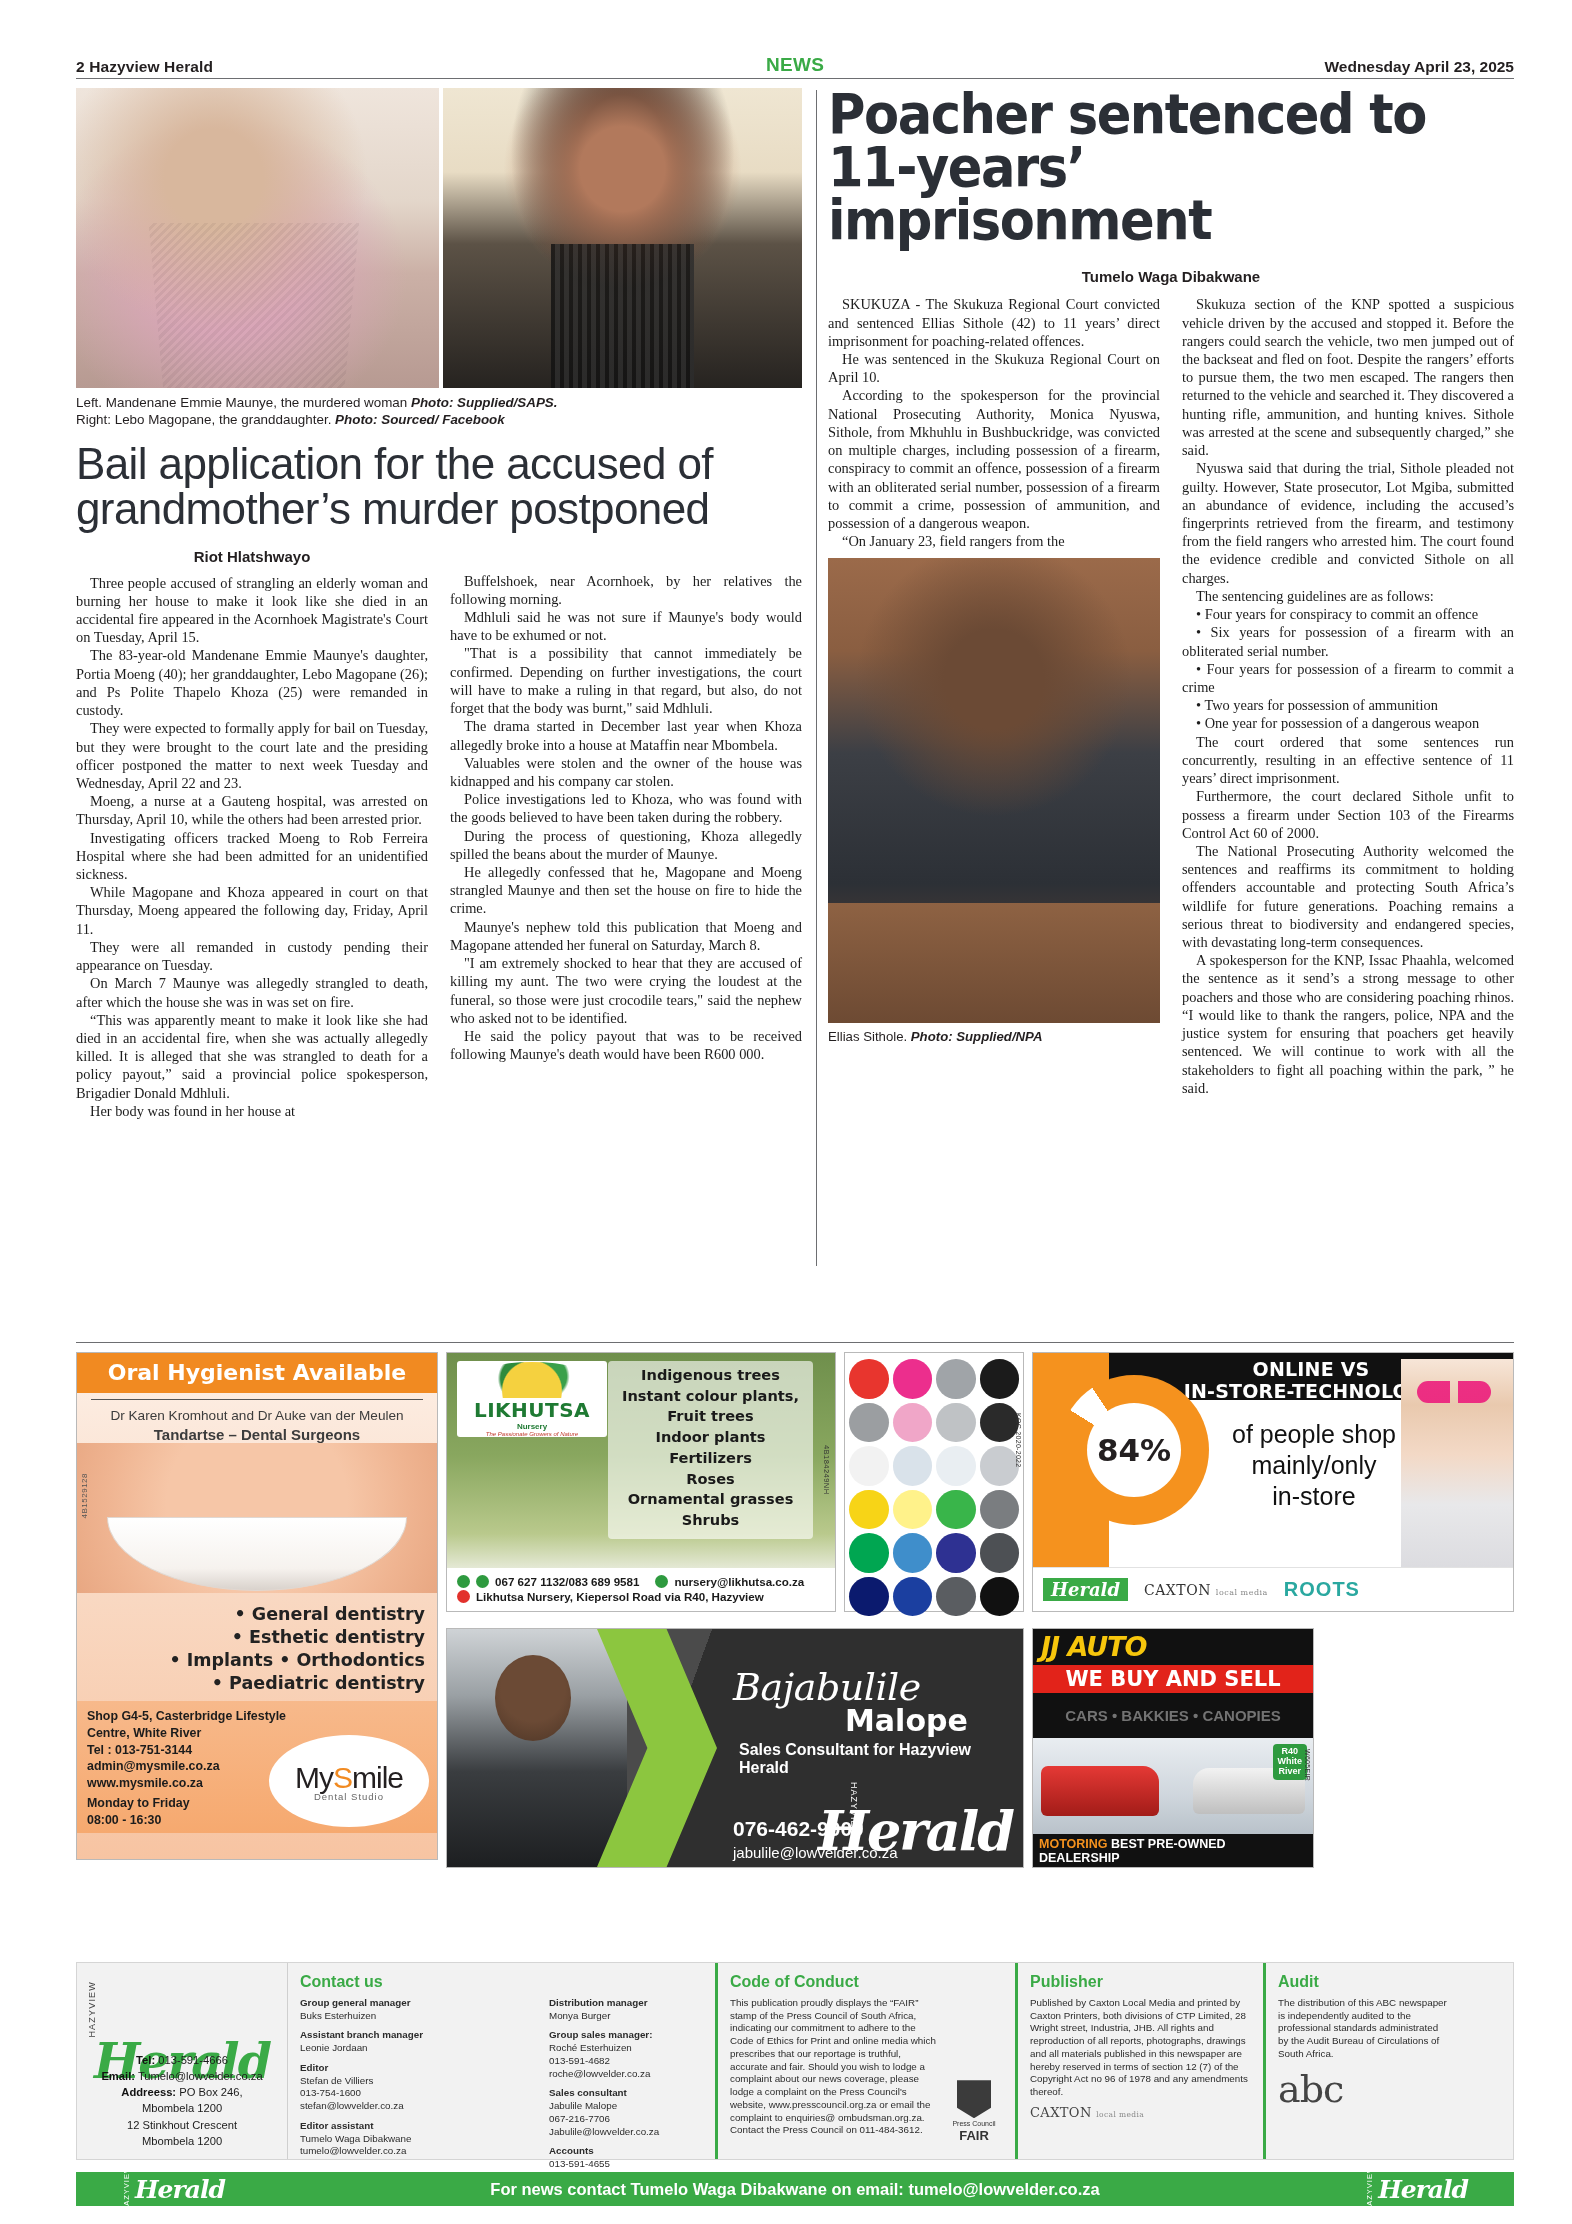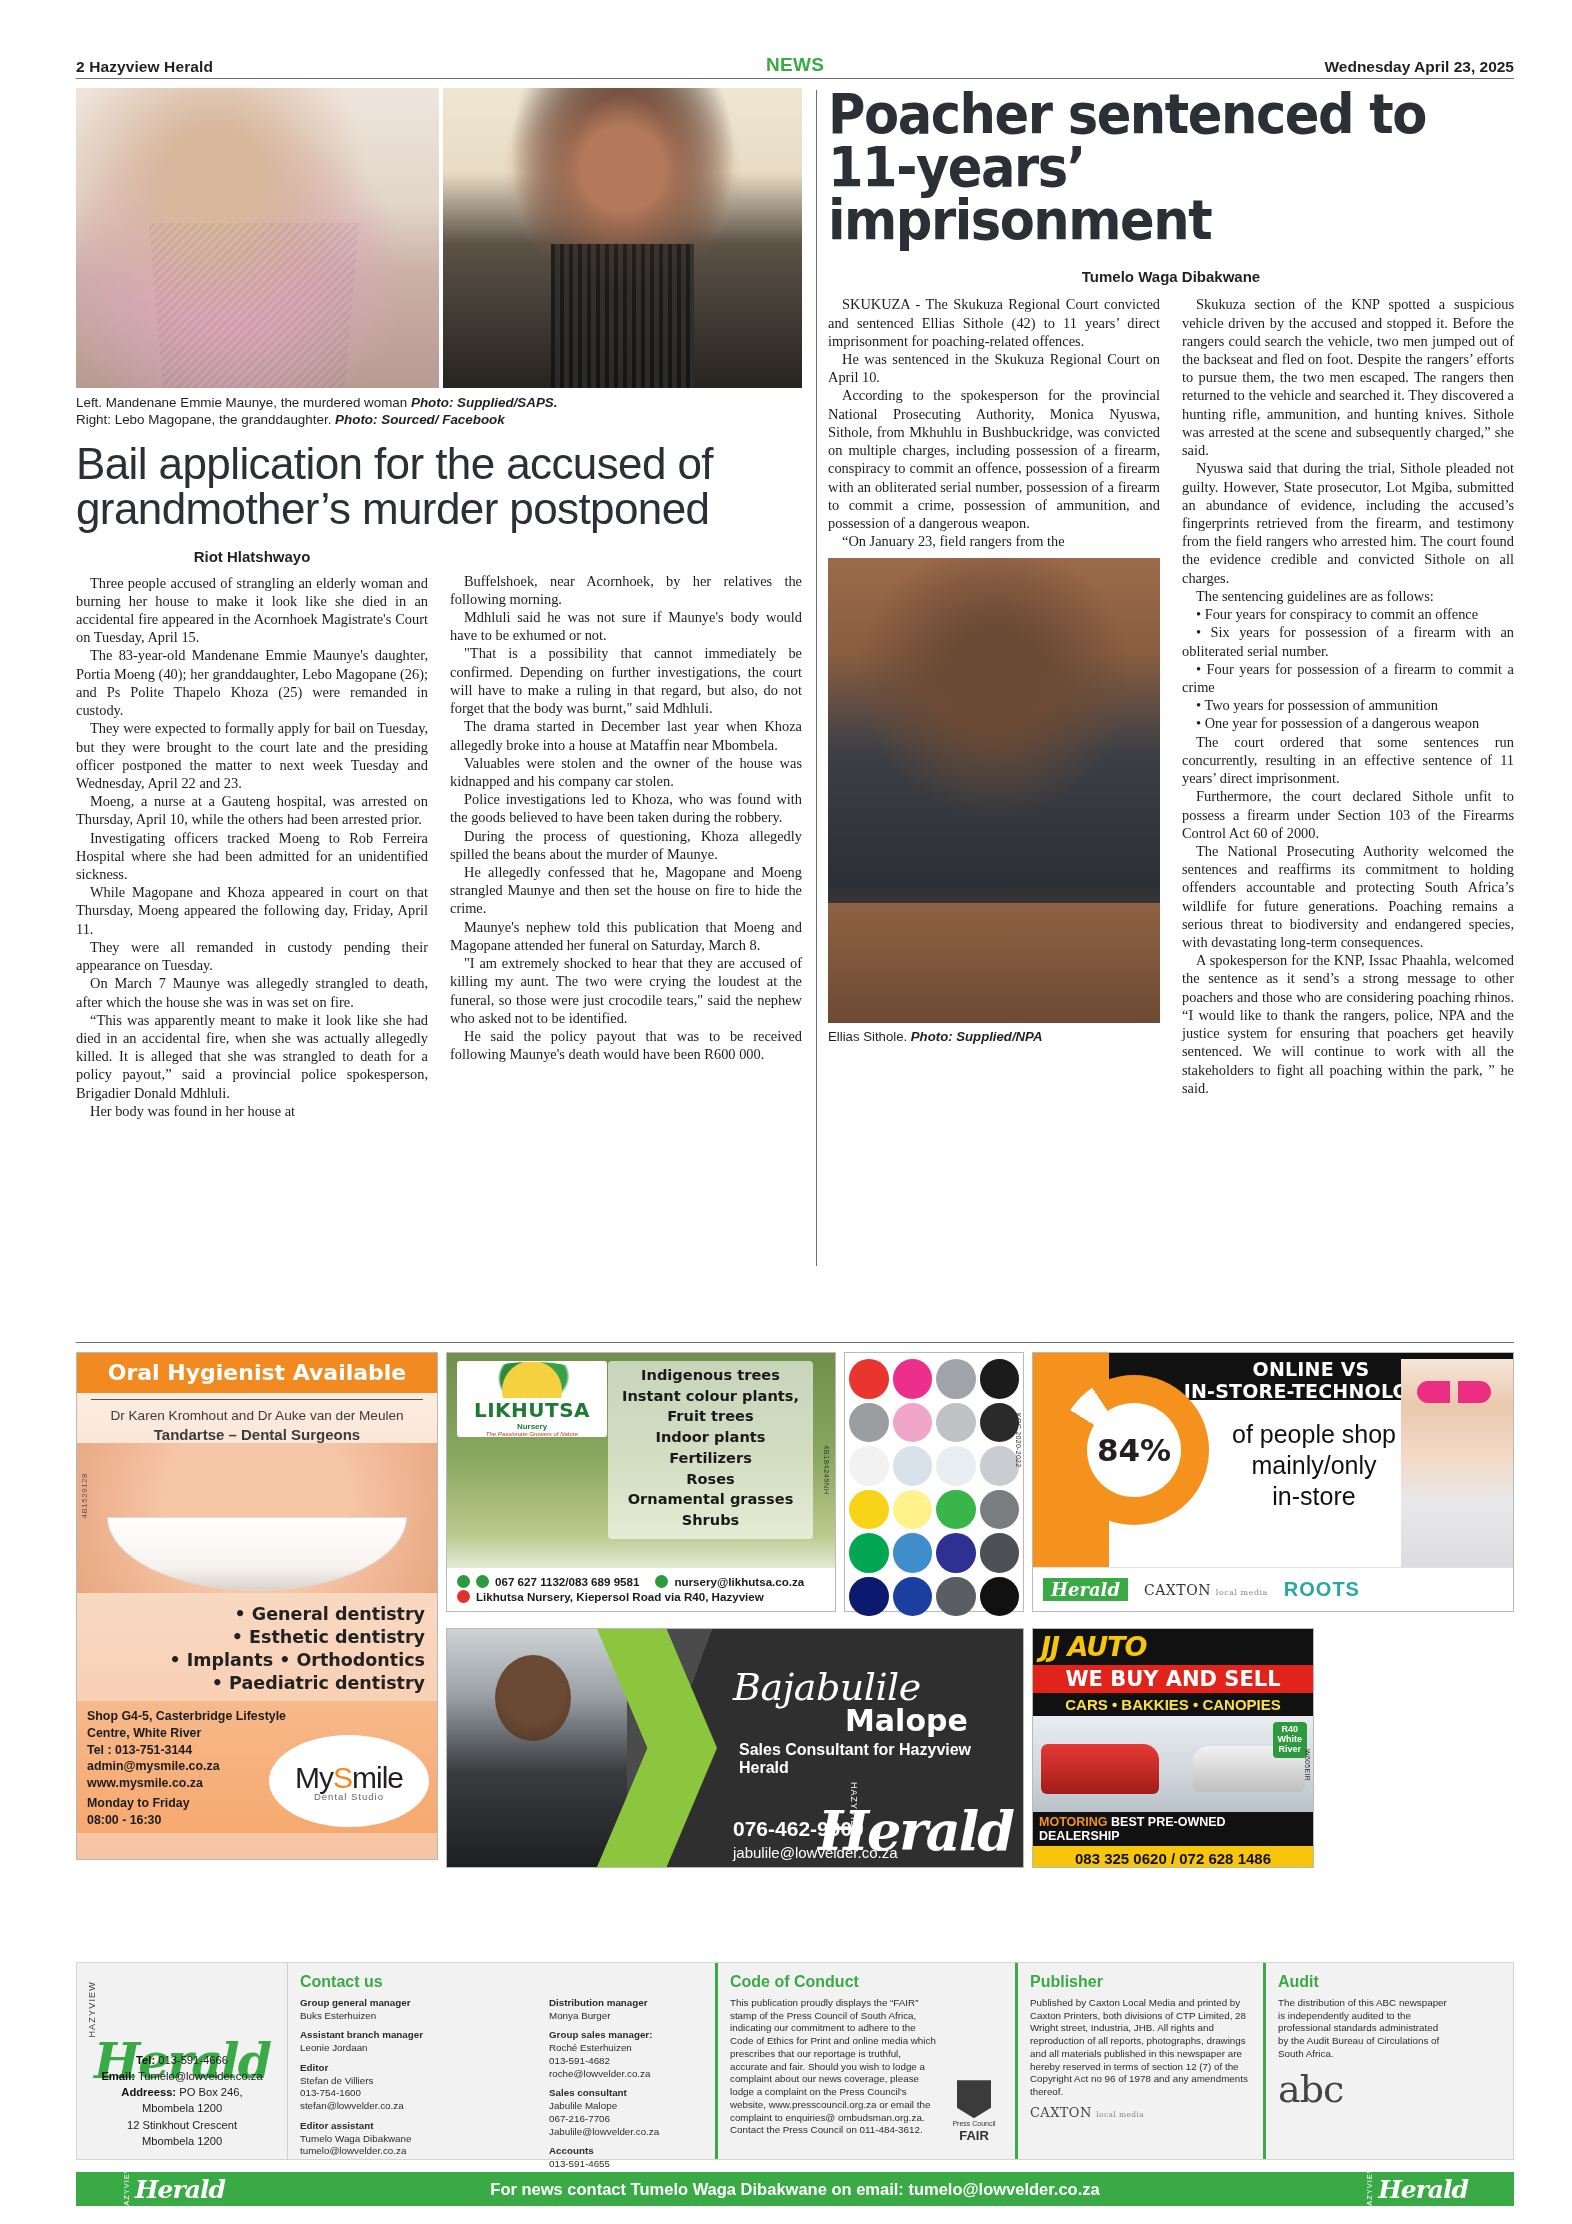--- a/index.html
+++ b/index.html
@@ -213,21 +213,21 @@
   .baja-hz { position:absolute; right:164px; bottom:30px; color:#fff; font-size:9px;
      writing-mode:vertical-rl; letter-spacing:1px; }
 
   
   .ad-jj { width:282px; height:240px; border:1px solid #b9b9b9; position:relative; overflow:hidden; background:#fff; }
   .jj-top { height:36px; background:#111; position:relative; }
   .jj-logo { position:absolute; left:8px; top:2px; color:#f7c60c; font-style:italic; font-weight:bold;
      font-size:27px; font-family:"DejaVu Sans",sans-serif; letter-spacing:-1px; }
   .jj-sell { background:#e2231a; color:#fff; font-weight:bold; font-size:21px; text-align:center; padding:2px 0;
      font-family:"DejaVu Sans",sans-serif; }
-  .jj-cats { background:#111; color:#fde047; font-weight:bold; font-size:15px; text-align:center; padding:3px 0; }
+  .jj-cats { background:#111; color:#737373; font-weight:bold; font-size:15px; text-align:center; padding:14px 0; }
   .jj-cars { height:96px; background:linear-gradient(180deg,#e9edf1 0%,#cfd6dd 60%,#b9c2ca 100%); position:relative;padding-left:45px; }
   .jj-cars .car1 { position:absolute; left:8px; top:28px; width:118px; height:50px; border-radius:7px 16px 6px 6px;
      background:linear-gradient(180deg,#e53935,#a21c18); }
   .jj-cars .car2 { position:absolute; right:8px; top:30px; width:112px; height:46px; border-radius:16px 7px 6px 6px;
      background:linear-gradient(180deg,#f2f2f2,#bfbfbf); }
   .jj-pin { position:absolute; right:6px; top:6px; background:#2e9a3f; color:#fff; border-radius:4px;
      font-size:9px; font-weight:bold; padding:3px 5px; line-height:1.1; text-align:center; }
   .jj-motor { background:#111; color:#f5921e; font-weight:bold; font-size:12.5px; padding:3px 6px; }
   .jj-motor span.w { color:#fff; }
   .jj-phone { background:#f7c60c; color:#111; font-weight:bold; font-size:15px; text-align:center; padding:4px 0; }

